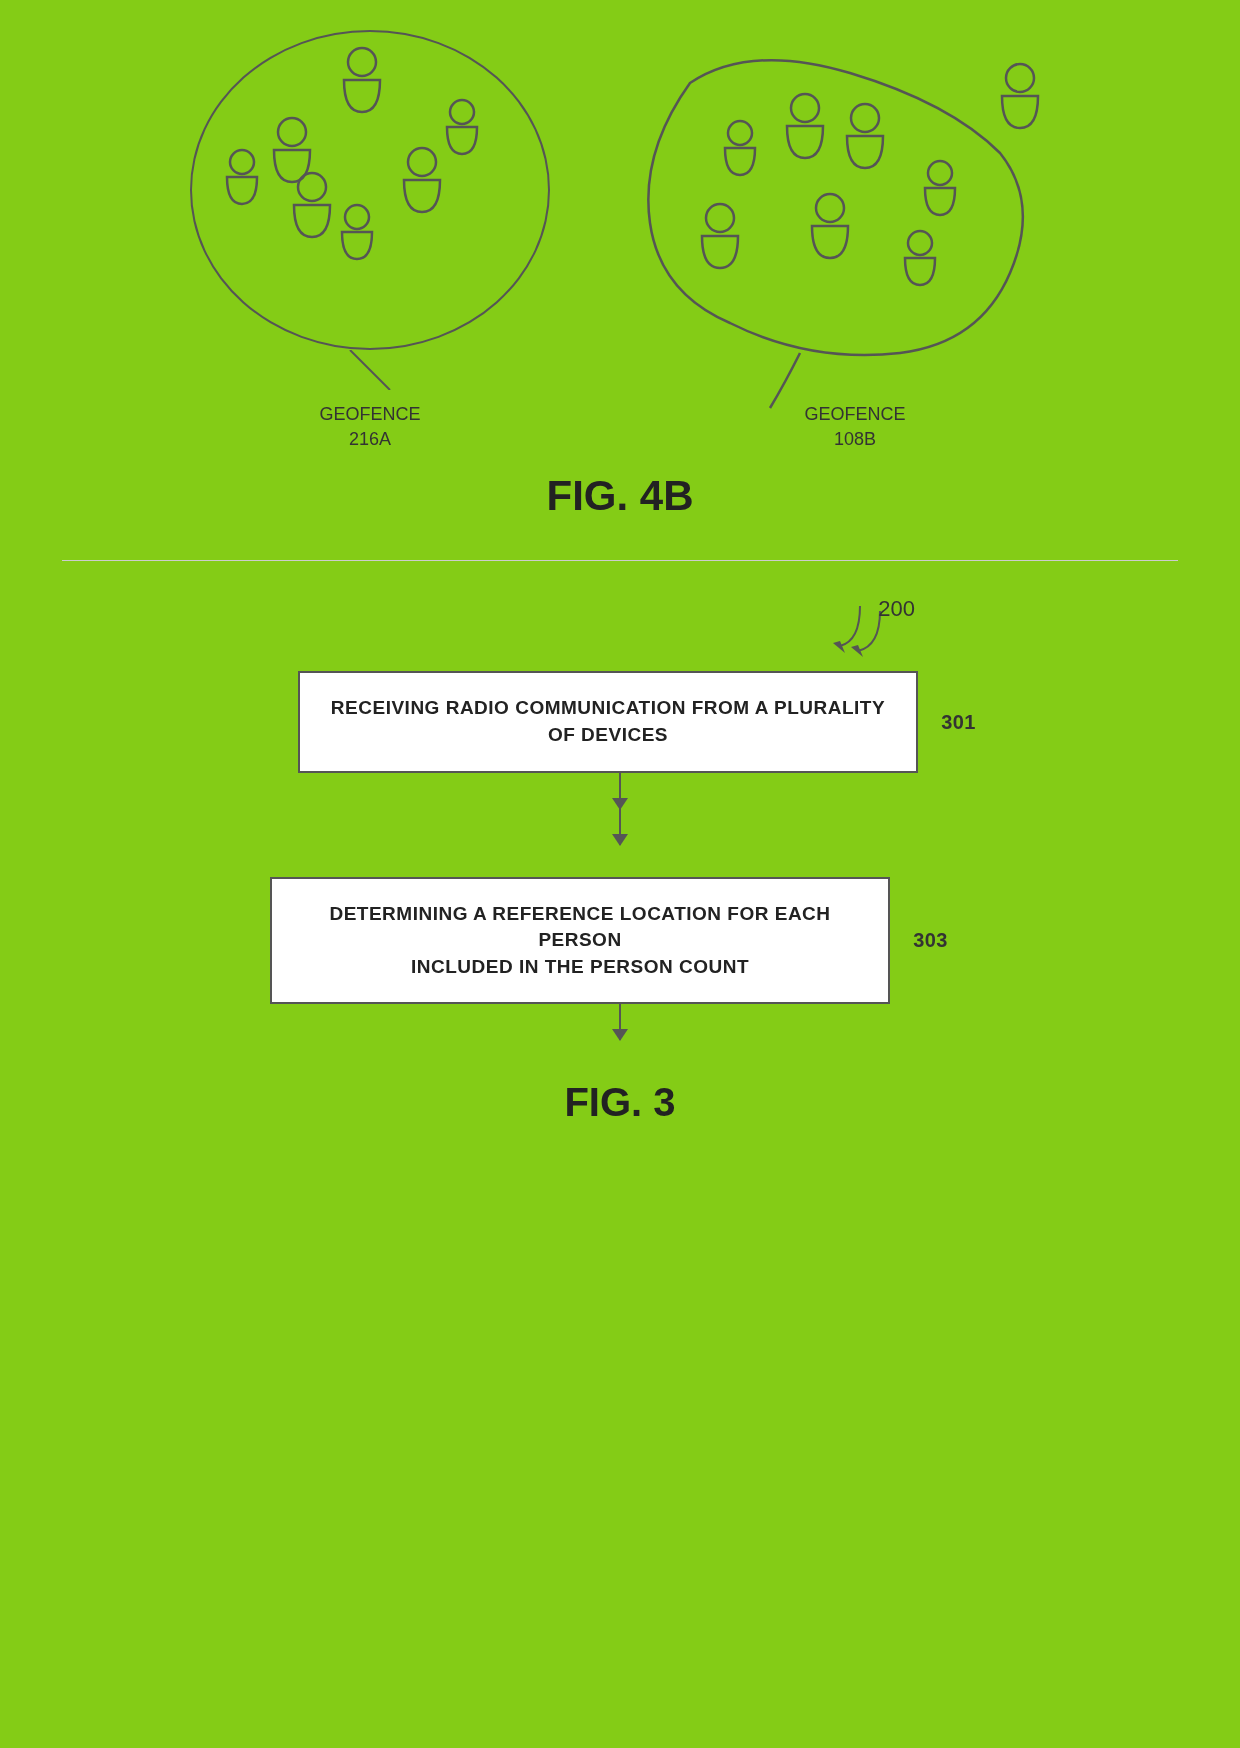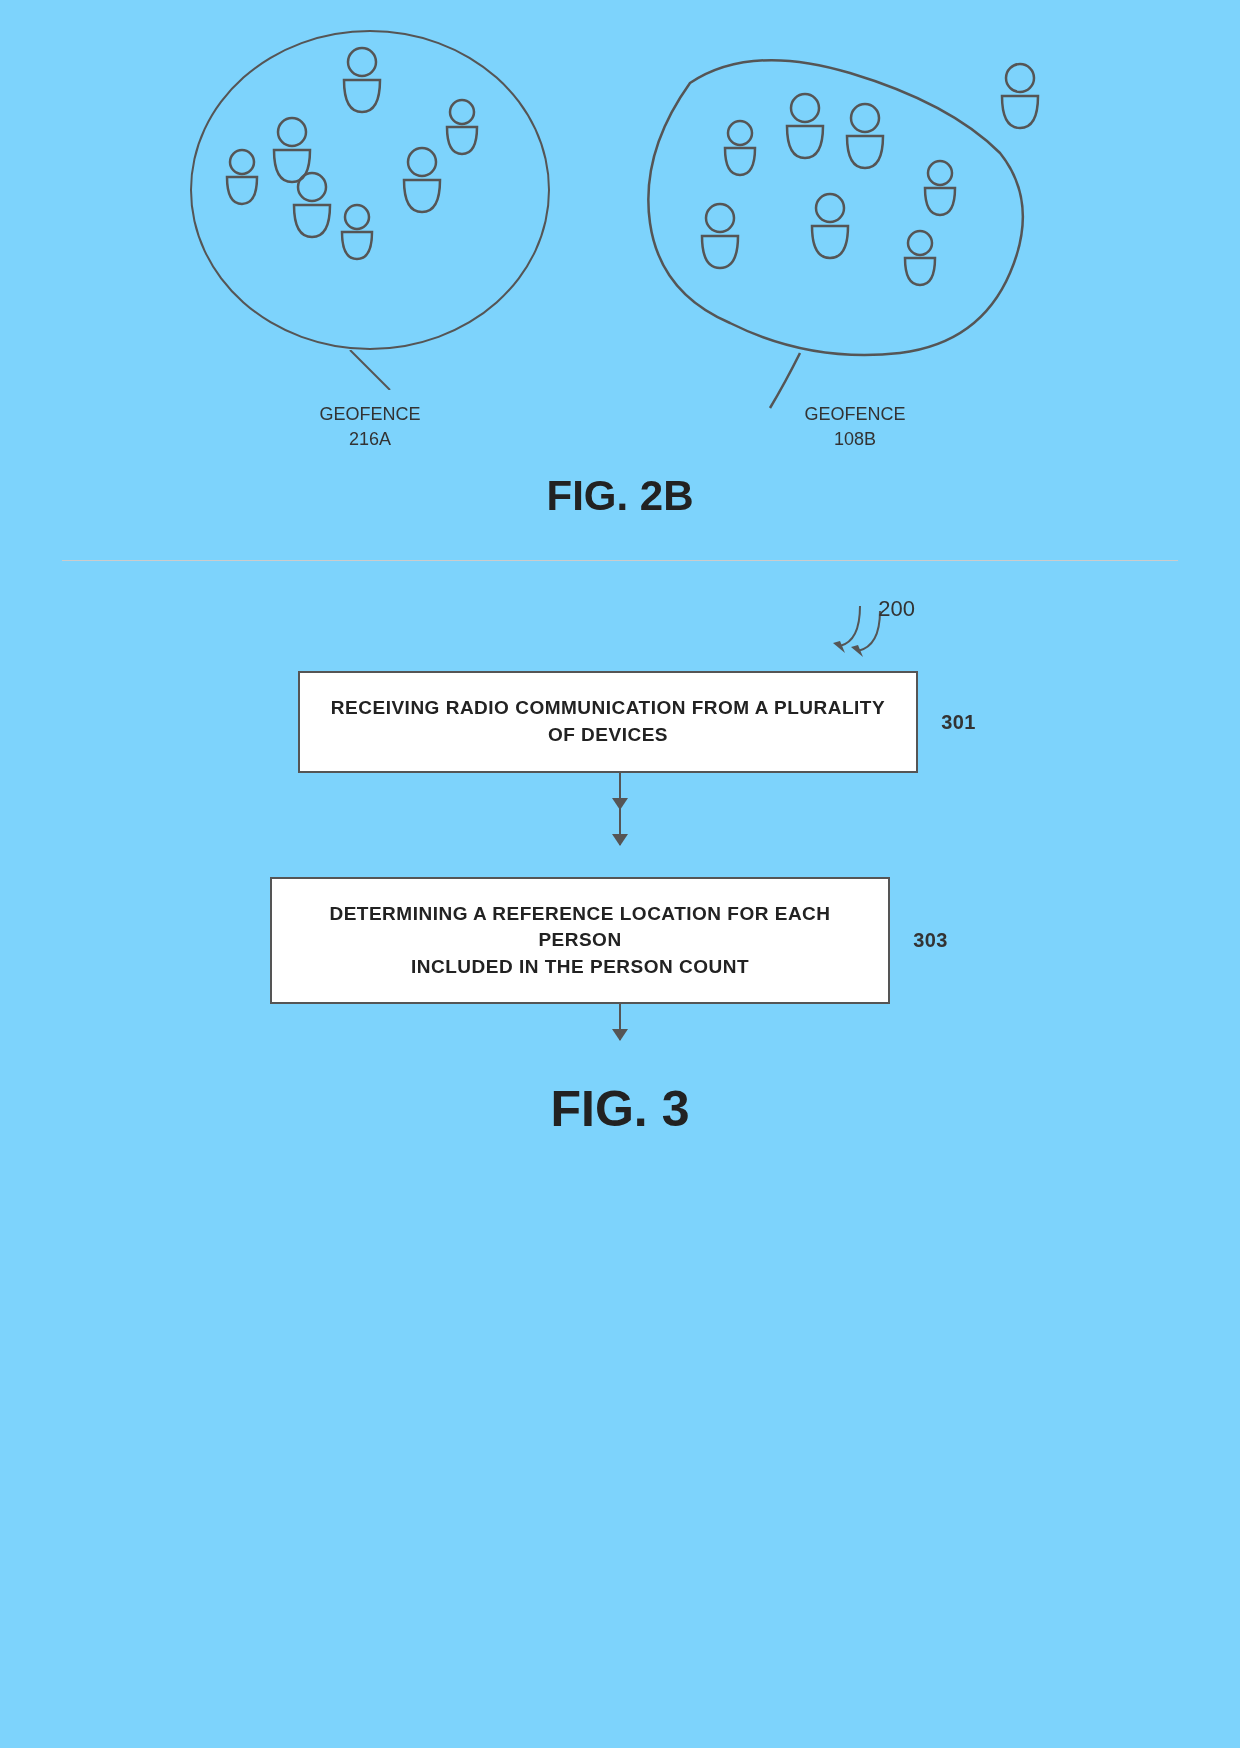--- a/index.html
+++ b/index.html
@@ -8,21 +8,21 @@
       height: 1748px;
       background: #ffffff;
       font-family: Arial, sans-serif;
       overflow: hidden;
       position: relative;
     }
 
     .page-container {
       width: 1240px;
       height: 1748px;
-      background: #7dd3fc;
+      background: #84cc16;
       position: relative;
       display: flex;
       flex-direction: column;
       align-items: center;
     }
 
     
     .fig2b-section {
       width: 100%;
       display: flex;
@@ -136,21 +136,21 @@
       position: absolute;
       bottom: -1px;
       left: 50%;
       transform: translateX(-50%);
       border-left: 8px solid transparent;
       border-right: 8px solid transparent;
       border-top: 12px solid #555;
     }
 
     .fig3-title {
-      font-size: 50px;
+      font-size: 40px;
       font-weight: bold;
       margin-top: 40px;
       color: #222;
     }
 
     
     .ref-300-container {
       position: relative;
       width: 700px;
       height: 70px;
@@ -267,21 +267,21 @@
           </svg>
           <div class="geofence-label" style="margin-top:-15px; padding-left:30px;">
             <span>GEOFENCE</span><br>
             <span>108B</span>
           </div>
         </div>
       </div>
 
     </div>
 
-    <div class="fig-title">FIG. 2B</div>
+    <div class="fig-title">FIG. 4B</div>
   </div>
 
   <div class="divider"></div>
 
   <div class="fig3-section">
 
     <div class="ref-300-container">
       <svg width="700" height="70" viewBox="0 0 700 70">
 
         <path d="M 590 15 Q 590 50 570 55" fill="none" stroke="#555" stroke-width="2"></path>

